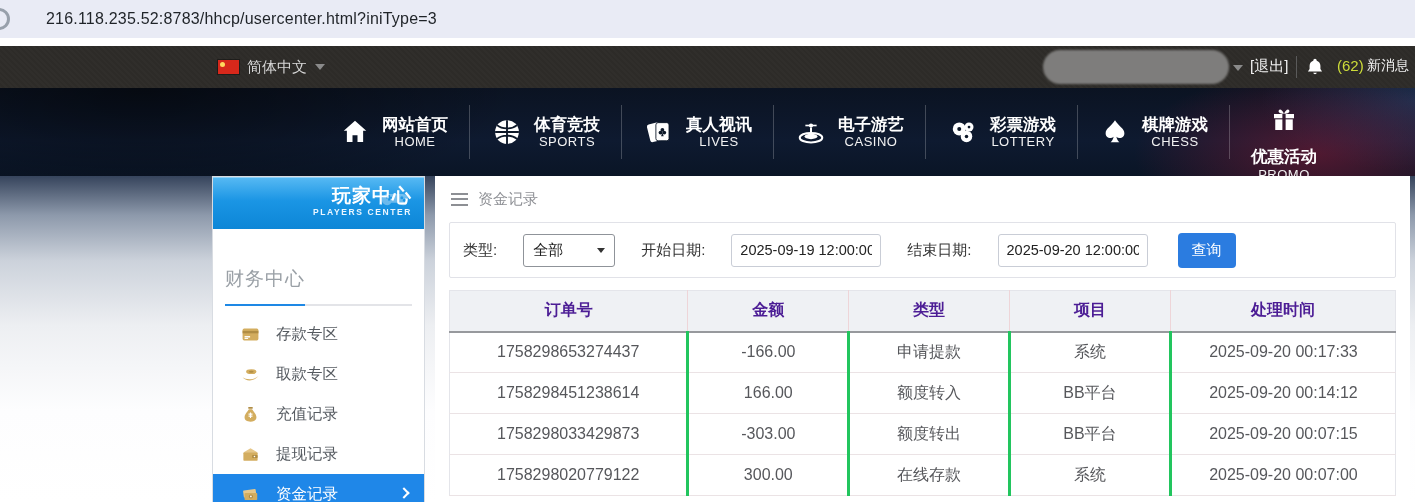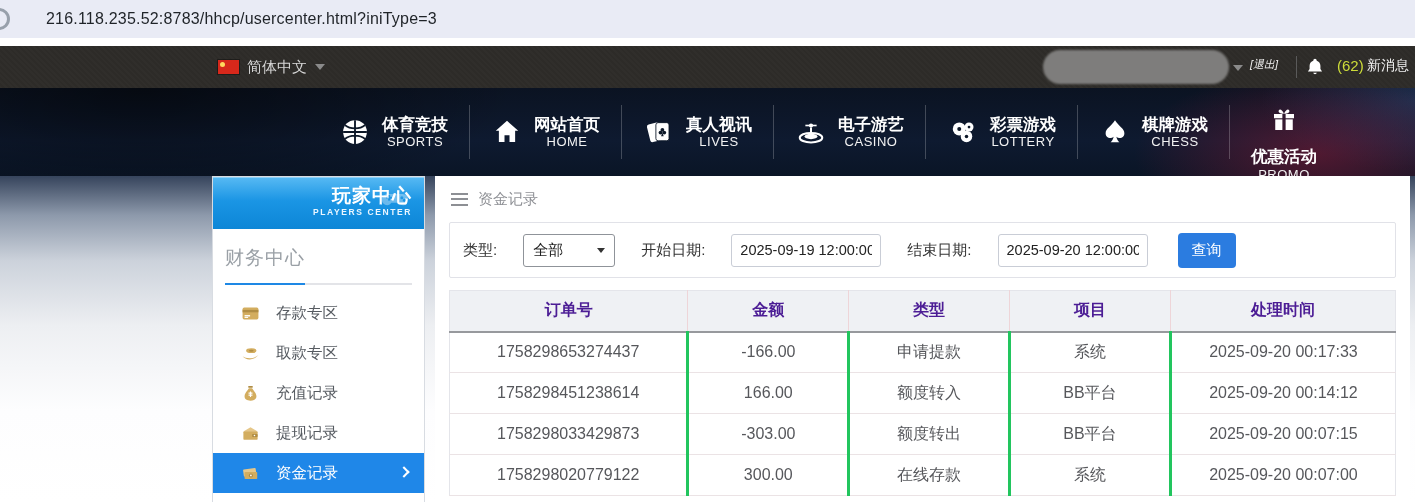--- a/index.html
+++ b/index.html
@@ -18,21 +18,21 @@
   #topbar { position:absolute; left:0; top:46px; width:1415px; height:42px;
     background:
       repeating-linear-gradient(45deg, rgba(255,255,255,.015) 0 2px, transparent 2px 4px),
       #2d2b28; color:#d6d6d6; font-size:15px; }
   #topbar .lang { position:absolute; left:218px; top:0; height:42px; display:flex; align-items:center; gap:8px; cursor:pointer; }
   .flag { width:21px; height:14px; background:#d7281b; position:relative; display:inline-block; box-shadow:0 0 0 1px rgba(0,0,0,.35); }
   .flag::after { content:""; position:absolute; left:2px; top:2px; width:5px; height:5px; background:#ffd95e; border-radius:50%; }
   .caret-dn { width:0; height:0; border-left:5px solid transparent; border-right:5px solid transparent; border-top:6px solid #8a8a8a; display:inline-block; }
   #topbar .userblob { position:absolute; left:1043px; top:4px; width:186px; height:34px; border-radius:17px; background:#7e7d7c; filter:blur(1.2px); }
   #topbar .user-caret { position:absolute; left:1233px; top:19px; }
-  #topbar .logout { position:absolute; left:1250px; top:11px; color:#f2f2f2; text-decoration:none; font-size:11px;font-style:italic; }
+  #topbar .logout { position:absolute; left:1250px; top:11px; color:#f2f2f2; text-decoration:none; font-size:15px; }
   #topbar .tb-div { position:absolute; left:1296px; top:10px; width:1px; height:22px; background:#5a5a5a; }
   #topbar .bell { position:absolute; left:1305px; top:10px; width:20px; height:22px; }
   #topbar .count { position:absolute; left:1337px; top:11px; color:#cddc39; font-size:15px; }
   #topbar .nmsg { position:absolute; left:1367px; top:11px; color:#f2f2f2; font-size:14px; }
 
   
   #hero { position:absolute; left:0; top:88px; width:1415px; height:88px;
     background:
       radial-gradient(ellipse 260px 120px at 93% 75%, rgba(135,25,52,.55), transparent 70%),
       radial-gradient(ellipse 220px 100px at 100% 15%, rgba(45,80,130,.45), transparent 70%),
@@ -53,21 +53,21 @@
     background:linear-gradient(180deg,#36445c 0%, #8d99ab 12%, #ccd2db 26%, #edeff2 46%, #fdfdfe 72%, #ffffff 100%); }
 
   
   #sidebar { position:absolute; left:212px; top:176px; width:213px; height:326px;
     background:#fff; border:1px solid #d8dce2; border-bottom:none; z-index:2; }
   .sb-head { height:52px; background:linear-gradient(180deg,#55b8f3 0%, #1a95e4 45%, #0d86d6 100%);
     border-top:1px solid #8ed2f8; padding:7px 12px 0; position:relative; overflow:hidden;text-align:right; }
   .sb-head .t { color:#fff; font-size:19px; font-weight:bold; letter-spacing:1px; line-height:1.15; }
   .sb-head .s { color:#eaf6ff; font-size:8.5px; letter-spacing:1.6px; font-weight:bold; }
   .sb-head .pad-ico { position:absolute; right:8px; top:6px; opacity:.35; }
-  .sb-sec { padding:16px 12px 0; }
+  .sb-sec { padding:16px 12px 0;margin-top:21px; }
   .sb-sec .lbl { color:#9aa0a6; font-size:19px; letter-spacing:1px; }
   .sb-rule { margin-top:12px; height:2px; background:#e3e4e8; position:relative; }
   .sb-rule::before { content:""; position:absolute; left:0; top:0; width:80px; height:2px; background:#1e88e5; }
   .sb-menu { margin-top:8px; }
   .sb-item { height:40px; display:flex; align-items:center; padding-left:28px; gap:16px;
     color:#555a60; font-size:15.5px; cursor:pointer; position:relative; }
   .sb-item svg { width:19px; height:19px; flex:none; }
   .sb-item.active { background:#1f87e8; color:#fff; }
   .sb-item.active .chev { position:absolute; right:16px; top:15px; width:8px; height:8px;
     border-top:2px solid #fff; border-right:2px solid #fff; transform:rotate(45deg); }
@@ -125,38 +125,38 @@
   </span>
   <span class="count">(62)</span>
   <span class="nmsg">新消息</span>
 </div>
 
 <div id="hero">
   <nav id="mainnav">
     <div class="navitem">
       <span class="nicon">
         <svg viewBox="0 0 24 24">
+            <path d="M12 3 3 11h2.5v9H10v-5.5h4V20h4.5v-9H21z" fill="#fff"></path>
+          </svg>
+      </span>
+      <span class="ntxt">
+          <b>网站首页</b>
+          <i>HOME</i>
+        </span>
+    </div>
+    <div class="navitem">
+      <span class="nicon">
+        <svg viewBox="0 0 24 24">
             <circle cx="12" cy="12" r="9.5" fill="#fff"></circle>
             <path d="M4 6.5c4 3.5 12 3.5 16 0M4 17.5c4-3.5 12-3.5 16 0M12 2.5v19M2.5 12h19" stroke="#0d1828" stroke-width="1.5" fill="none"></path>
           </svg>
       </span>
       <span class="ntxt">
           <b>体育竞技</b>
           <i>SPORTS</i>
-        </span>
-    </div>
-    <div class="navitem">
-      <span class="nicon">
-        <svg viewBox="0 0 24 24">
-            <path d="M12 3 3 11h2.5v9H10v-5.5h4V20h4.5v-9H21z" fill="#fff"></path>
-          </svg>
-      </span>
-      <span class="ntxt">
-          <b>网站首页</b>
-          <i>HOME</i>
         </span>
     </div>
     <div class="navitem">
       <span class="nicon">
         <svg viewBox="0 0 24 24">
             <rect x="3.5" y="5" width="10" height="14.5" rx="1.8" fill="#fff" transform="rotate(-14 8.5 12)"></rect>
             <rect x="9.5" y="4.5" width="10.5" height="14.5" rx="1.8" fill="#fff" stroke="#0d1828" stroke-width=".7"></rect>
             <circle cx="14.7" cy="10.2" r="1.5" fill="#0d1828"></circle>
             <circle cx="13.2" cy="12.4" r="1.5" fill="#0d1828"></circle>
             <circle cx="16.2" cy="12.4" r="1.5" fill="#0d1828"></circle>

